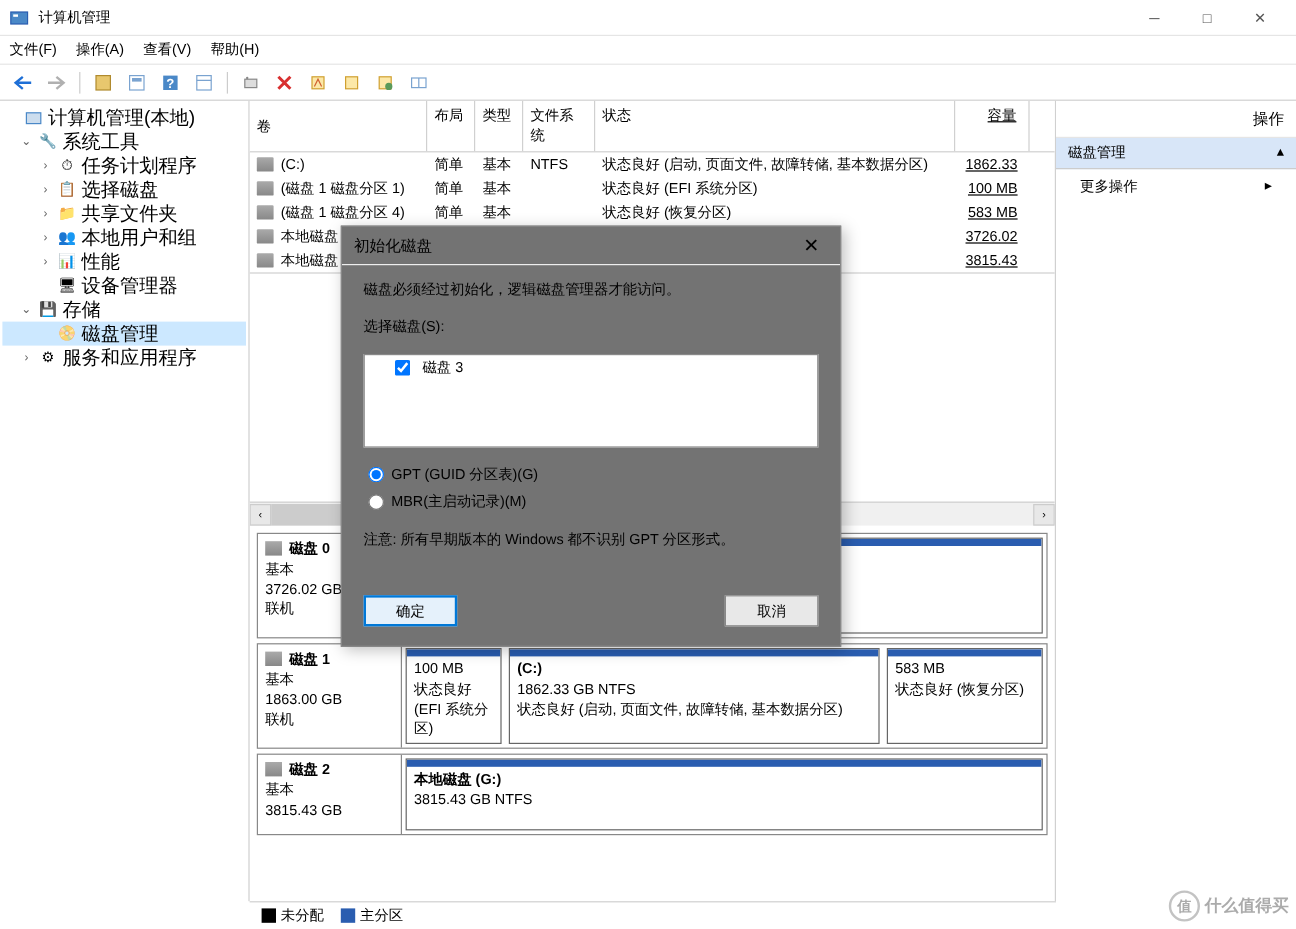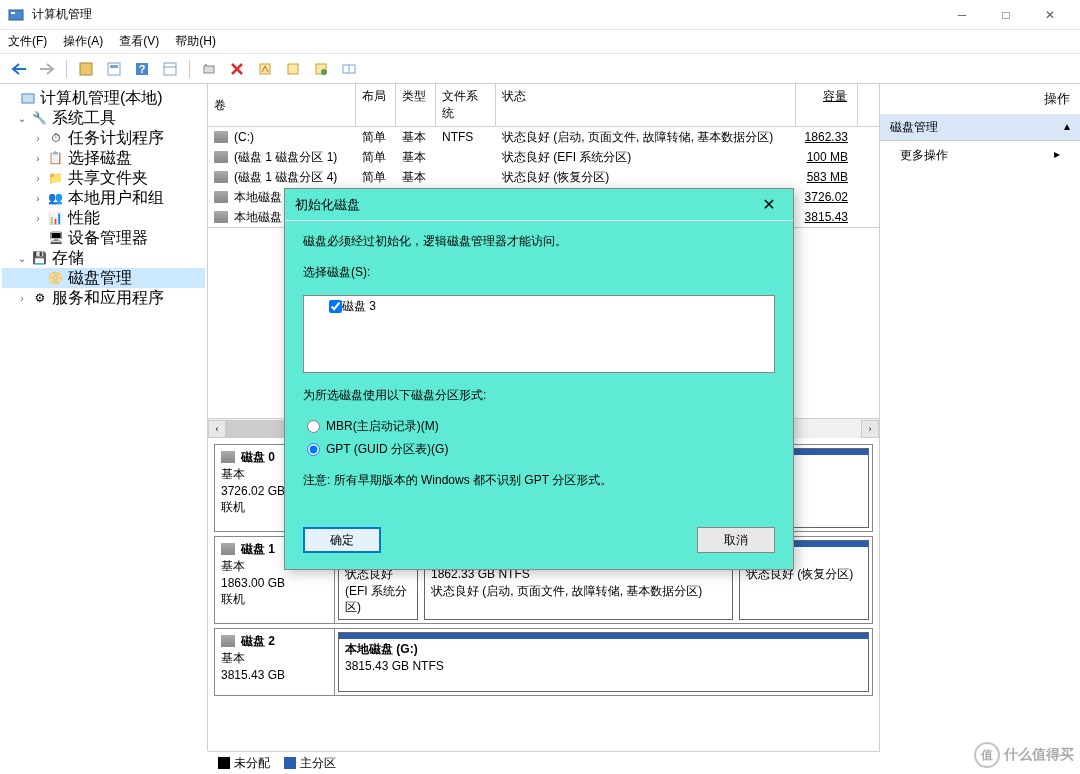--- a/index.html
+++ b/index.html
@@ -69,27 +69,27 @@
 
 .legend { height: 23px; border-top: 1px solid #d0d0d0; display: flex; align-items: center; padding: 0 10px; gap: 14px; font-size: 12px; position: absolute; bottom: 0; left: 208px; right: 200px; background: #fff; }
 .legend .sw { width: 12px; height: 12px; display: inline-block; vertical-align: middle; margin-right: 4px; }
 
 
 .right-head { padding: 6px 10px; font-size: 13px; border-bottom: 1px solid #e5e5e5; text-align: right; }
 .right-sec { background: #d8e6f8; padding: 4px 10px; font-size: 12px; display: flex; justify-content: space-between; border-bottom: 1px solid #ccc; }
 .right-item { padding: 6px 20px; font-size: 12px; display: flex; justify-content: space-between; }
 
 
-.dialog { position: absolute; left: 284px; top: 188px; width: 510px; background: #5eead4; border: 1px solid #888; box-shadow: 3px 3px 12px rgba(0,0,0,0.25); z-index: 10; }
+.dialog { position: absolute; left: 284px; top: 188px; width: 417px; background: #737373; border: 1px solid #888; box-shadow: 3px 3px 12px rgba(0,0,0,0.25); z-index: 10; }
 .dlg-title { height: 32px; display: flex; align-items: center; padding: 0 10px; font-size: 13px; border-bottom: 1px solid #eee; }
 .dlg-title .x { margin-left: auto; width: 28px; height: 28px; display: flex; align-items: center; justify-content: center; font-size: 16px; }
 .dlg-body { padding: 12px 18px; font-size: 12px; }
 .dlg-body p { margin-bottom: 14px; }
 .dlg-list { border: 1px solid #888; height: 78px; padding: 2px 4px; margin-bottom: 14px; background: #fff; }
-.dlg-list label { display: flex; align-items: center; gap: 0; padding-left: 21px; }
+.dlg-list label { display: flex; align-items: center; gap: 10px; padding-left: 21px; }
 .dlg-radio { display: flex; align-items: center; gap: 6px; margin: 6px 4px; }
 .dlg-note { margin-top: 14px; }
 .dlg-btns { display: flex; justify-content: space-between; gap: 10px; padding: 12px 18px 16px; }
 .dlg-btns button { width: 78px; height: 26px; border: 1px solid #888; background: #e8e8e8; font-size: 12px; }
 .dlg-btns button.primary { border: 2px solid #0078d7; background: #e5f1fb; }
 
 
 .wm { position: absolute; right: 6px; bottom: 6px; font-size: 14px; color: #888; font-weight: bold; display: flex; align-items: center; gap: 4px; opacity: 0.7; }
 .wm .c { width: 26px; height: 26px; border: 2px solid #aaa; border-radius: 50%; display: flex; align-items: center; justify-content: center; font-size: 12px; }
 </style>
@@ -423,29 +423,28 @@
   </div>
   <div class="dlg-body">
     <p>磁盘必须经过初始化，逻辑磁盘管理器才能访问。</p>
     <p>选择磁盘(S):</p>
     <div class="dlg-list">
       <label>
           <input type="checkbox" checked="" style="">
           <span>磁盘 3</span>
         </label>
     </div>
-    <p>为所选磁盘使用以下磁盘分区形式:</p>
+    <label class="dlg-radio">
+        <input type="radio" name="ps" checked="" style="">
+        <span>GPT (GUID 分区表)(G)</span>
+      </label>
     <label class="dlg-radio">
         <input type="radio" name="ps" style="">
         <span>MBR(主启动记录)(M)</span>
       </label>
-    <label class="dlg-radio">
-        <input type="radio" name="ps" checked="" style="">
-        <span>GPT (GUID 分区表)(G)</span>
-      </label>
     <p class="dlg-note">注意: 所有早期版本的 Windows 都不识别 GPT 分区形式。</p>
   </div>
   <div class="dlg-btns">
     <button class="primary">确定</button>
     <button>取消</button>
   </div>
 </div>
 
 <div class="wm">
   <span class="c">值</span>

